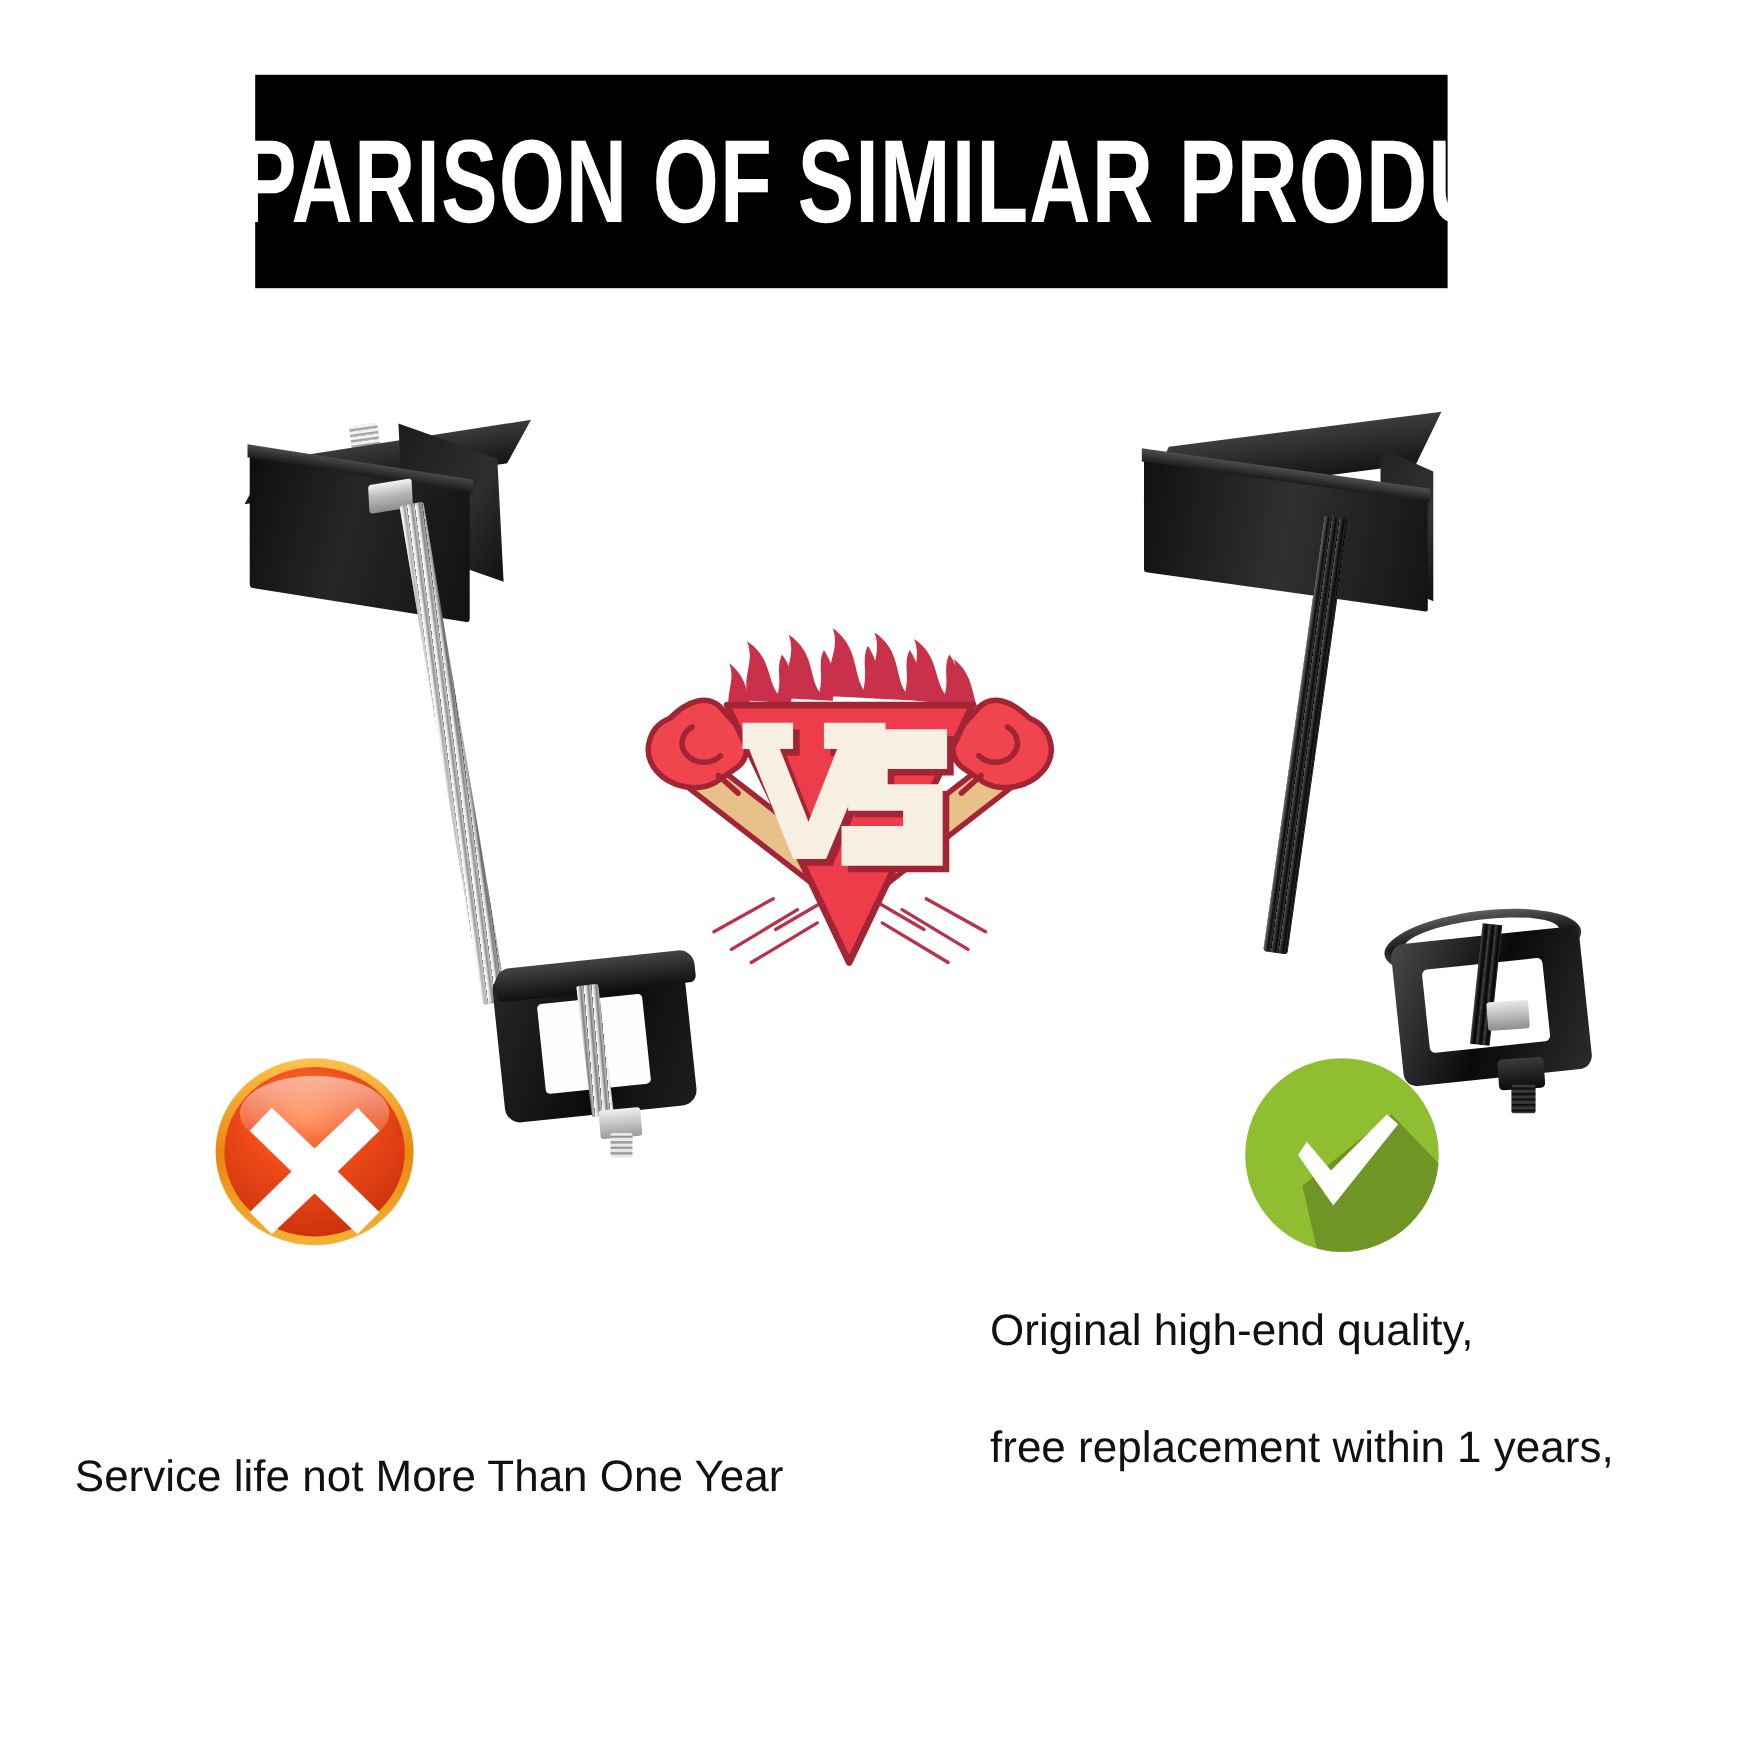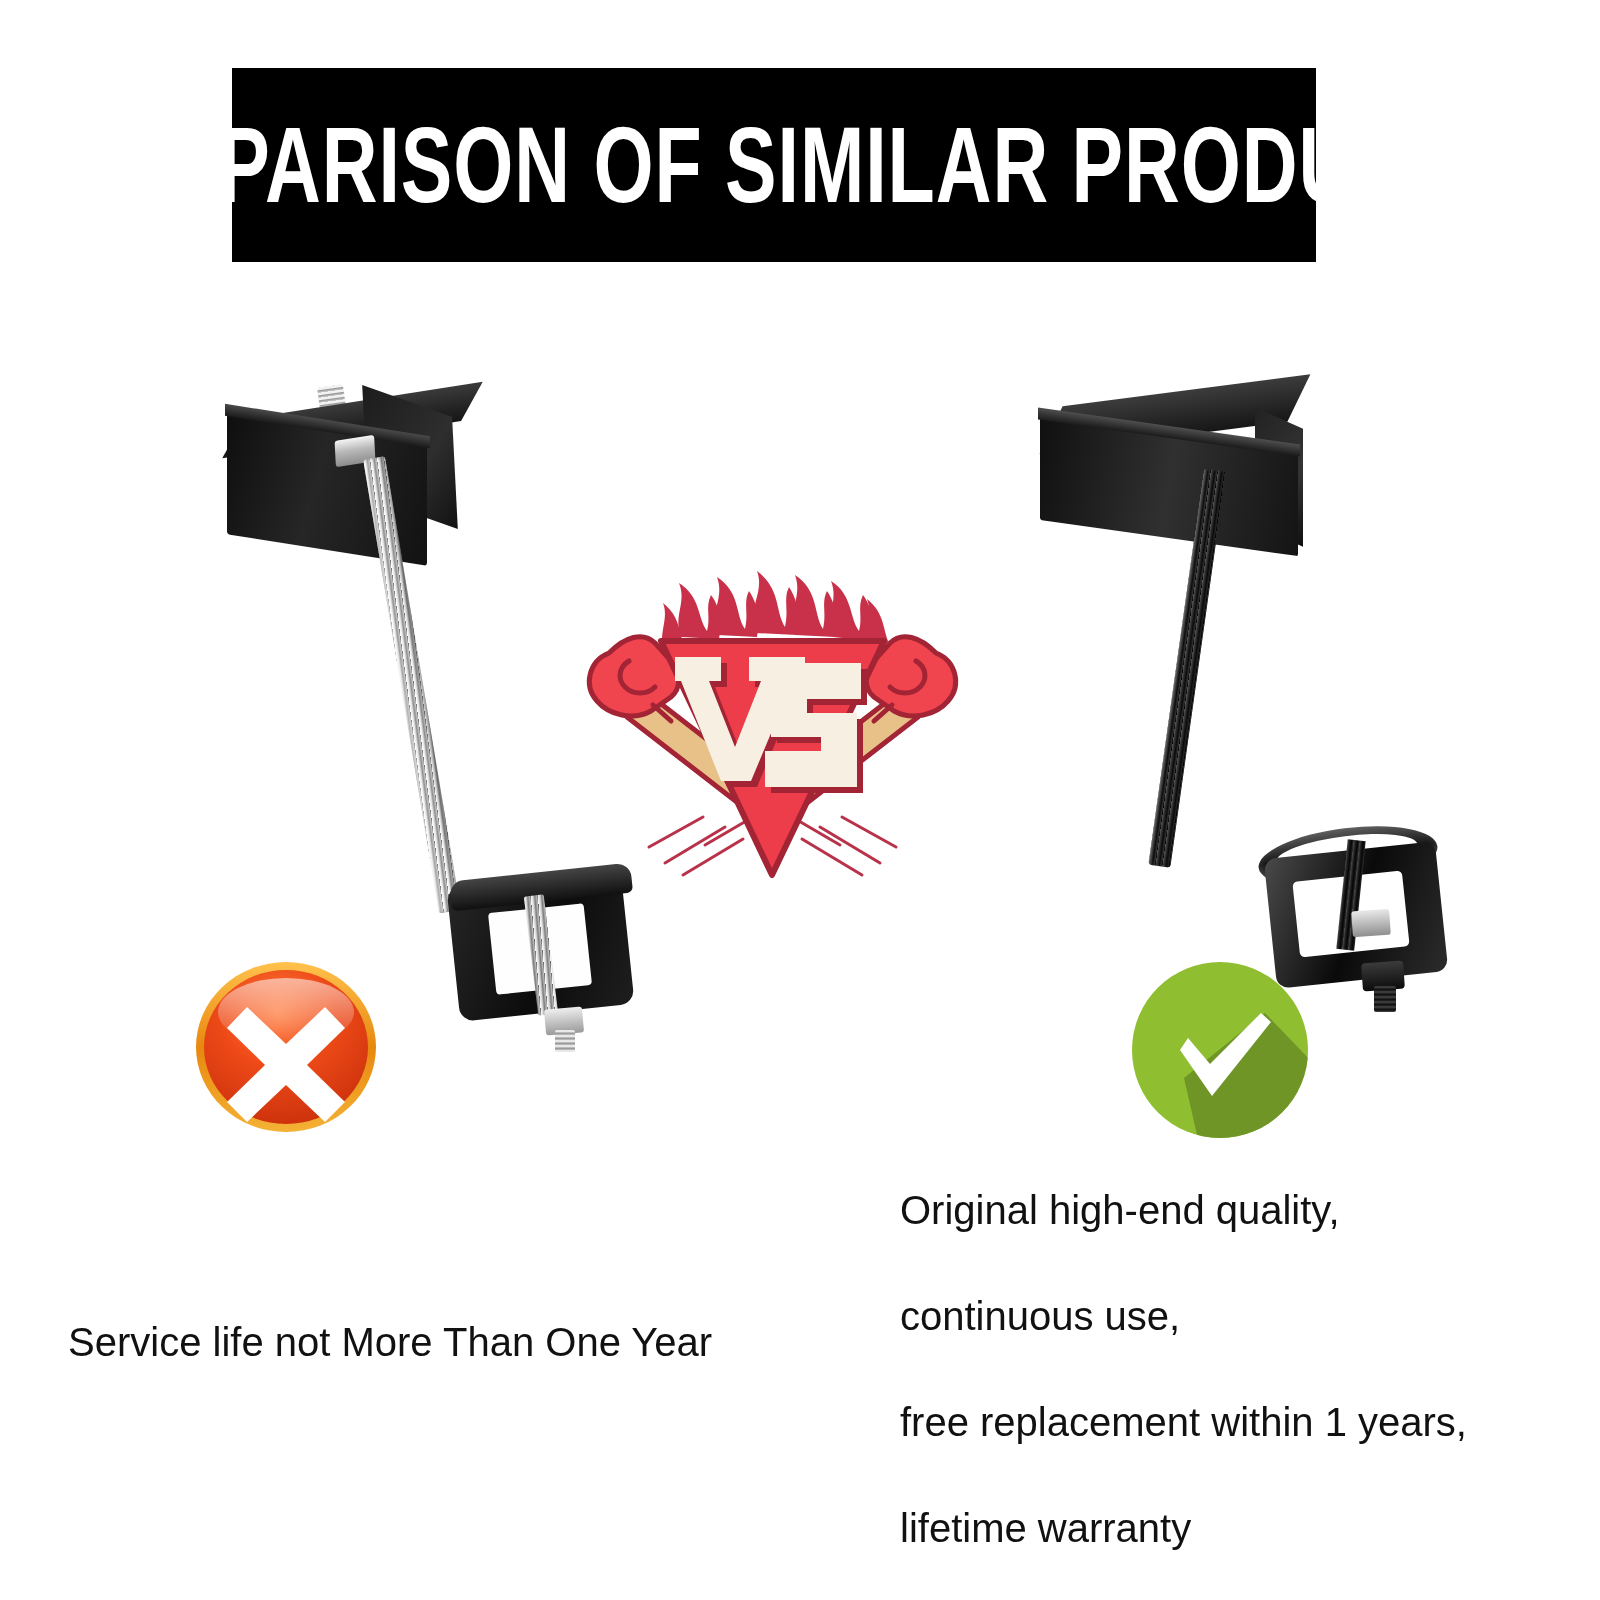--- a/index.html
+++ b/index.html
@@ -403,18 +403,16 @@
       <path d="M52 92 L60 80 L82 106 L133 55 L143 64 L84 138 Z" fill="#FFFFFF"></path>
     </svg>
   </div>
 
   <div id="left-caption" class="caption">
     <div class="line">Service life not More Than One Year</div>
   </div>
 
   <div id="right-caption" class="caption">
     <div class="line">Original high-end quality,</div>
-    <div class="line">continuous use,</div>
     <div class="line">free replacement within 1 years,</div>
-    <div class="line">lifetime warranty</div>
   </div>
 
 </div>
 
 </body></html>

